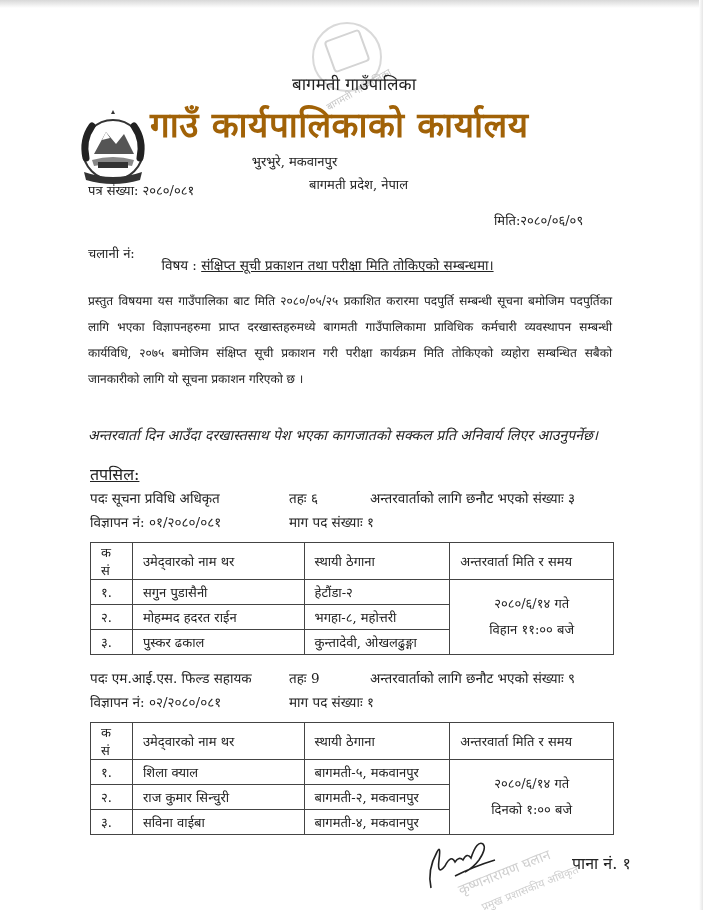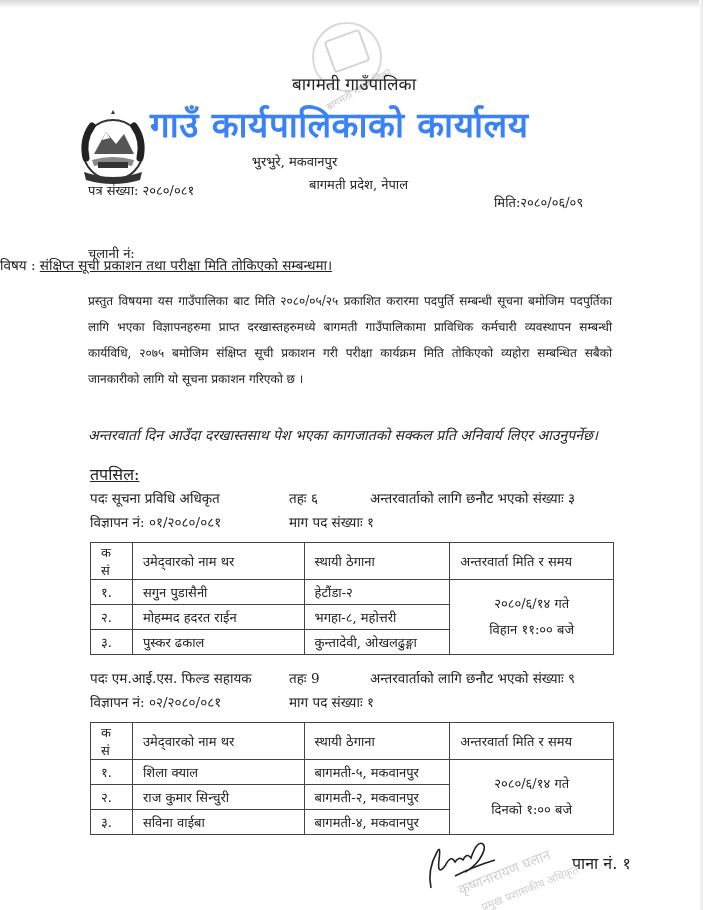--- a/index.html
+++ b/index.html
@@ -28,29 +28,29 @@
   }
   .stamp-text {
     position: absolute; color: #c8c8c8; font-size: 10px; transform: rotate(-30deg);
   }
   .muni {
     left: 0; width: 703px; text-align: center; top: 72px; font-size: 17px; padding-left: 5px;
     box-sizing: border-box;
   }
   .office {
     left: 150px; top: 100px; font-size: 35px; font-weight: bold;
-    font-family: "DejaVu Sans", "Liberation Sans", sans-serif; color: #3b82f6; letter-spacing: 0.5px;
+    font-family: "DejaVu Sans", "Liberation Sans", sans-serif; color: #a16207; letter-spacing: 0.5px;
   }
   .logo {
     position: absolute; left: 76px; top: 110px; width: 74px; height: 84px;
   }
   .addr1 { left: 0; width: 575px; text-align: center; top: 152px; font-size: 13px; padding-left: 14px; box-sizing: border-box;}
   .addr2 { left: 0; width: 703px; text-align: center; top: 175px; font-size: 13px; padding-left: 14px; box-sizing: border-box;}
   .meta { font-size: 13px; }
-  .subject { left: 0; width: 655px; top: 256px; font-size: 13.5px; }
+  .subject { left: 0; width: 655px; text-align: center; top: 256px; font-size: 13.5px; }
   .subject .u { text-decoration: underline; }
   .para {
     position: absolute; left: 88px; width: 524px; top: 288px;
     font-size: 12px; line-height: 26px; text-align: justify; text-align-last: left;
   }
   .notice {
     left: 88px; top: 425px; font-size: 14px; font-style: italic;
   }
   .tapasil { left: 90px; top: 463px; font-size: 16px; text-decoration: underline; }
   .row-line { font-size: 13.5px; }
@@ -89,21 +89,21 @@
   <path d="M8 62 Q37 72 66 62 L64 70 Q37 78 10 70 Z" fill="#333"></path>
   <path d="M35 4 L37 0 L39 4 Z" fill="#333"></path>
 </svg>
 
 <div class="abs office">गाउँ कार्यपालिकाको कार्यालय</div>
 <div class="abs addr1">भुरभुरे, मकवानपुर</div>
 <div class="abs addr2">बागमती प्रदेश, नेपाल</div>
 
 <div class="abs meta" style="left:88px;top:181px;">पत्र संख्या: २०८०/०८१</div>
 <div class="abs meta" style="left:88px;top:208px;margin-top:36px;">चलानी नं:</div>
-<div class="abs meta" style="left:494px;top:193px;">मिति:२०८०/०६/०९</div>
+<div class="abs meta" style="left:494px;top:211px;">मिति:२०८०/०६/०९</div>
 
 <div class="abs subject">
   <span>विषय : </span><span class="u">संक्षिप्त सूची प्रकाशन तथा परीक्षा मिति तोकिएको सम्बन्धमा।</span>
 </div>
 
 <div class="para">प्रस्तुत विषयमा यस गाउँपालिका बाट मिति २०८०/०५/२५ प्रकाशित करारमा पदपुर्ति सम्बन्धी सूचना बमोजिम पदपुर्तिका लागि भएका विज्ञापनहरुमा प्राप्त दरखास्तहरुमध्ये बागमती गाउँपालिकामा प्राविधिक कर्मचारी व्यवस्थापन सम्बन्धी कार्यविधि, २०७५ बमोजिम संक्षिप्त सूची प्रकाशन गरी परीक्षा कार्यक्रम मिति तोकिएको व्यहोरा सम्बन्धित सबैको जानकारीको लागि यो सूचना प्रकाशन गरिएको छ ।</div>
 <div class="abs notice">अन्तरवार्ता दिन आउँदा दरखास्तसाथ पेश भएका कागजातको सक्कल प्रति अनिवार्य लिएर आउनुपर्नेछ।</div>
 
 <div class="abs tapasil">तपसिल:</div>
 

